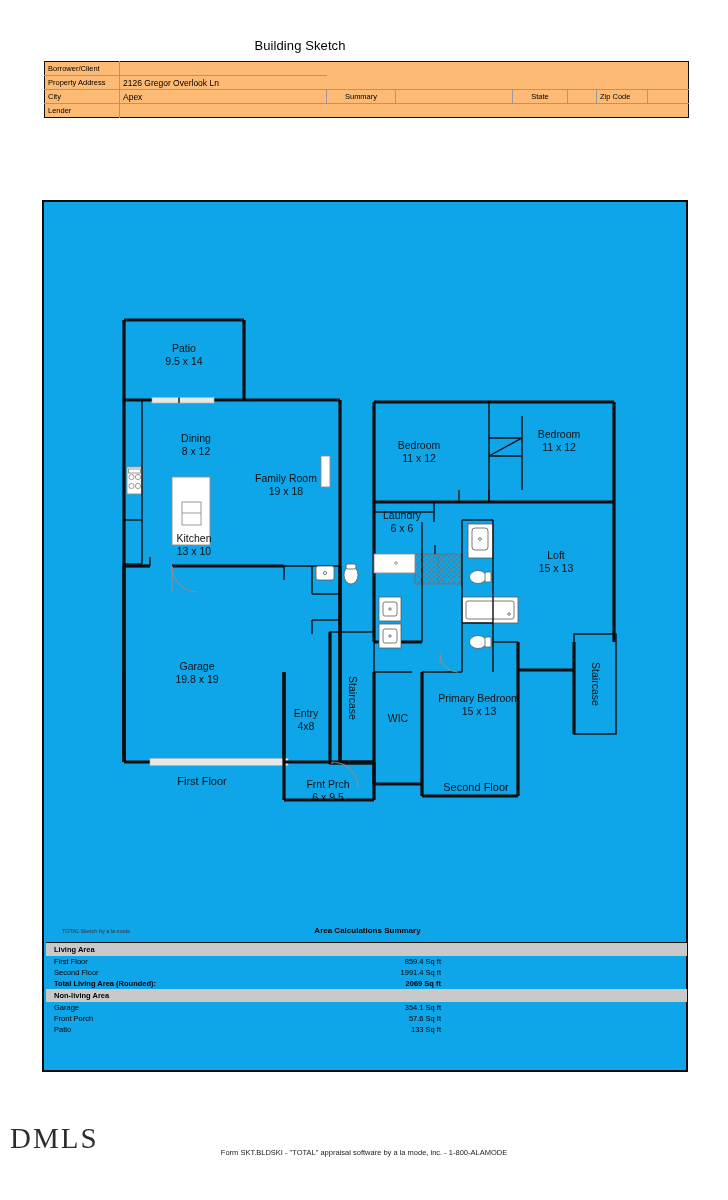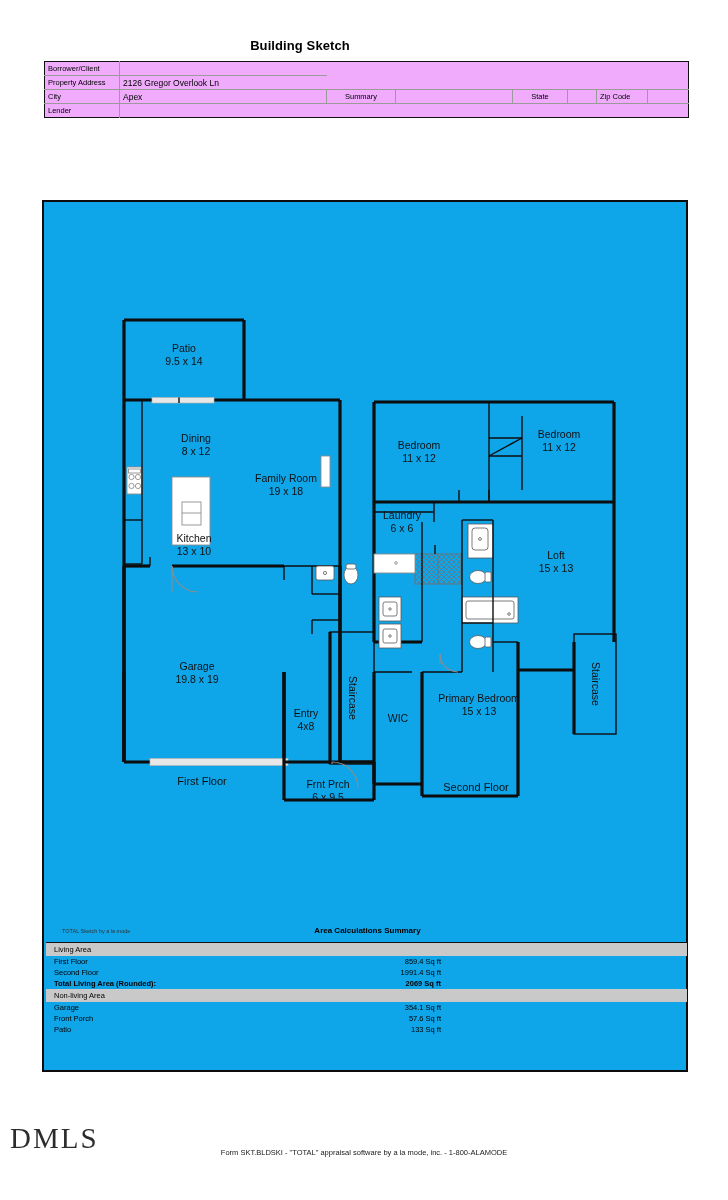--- a/index.html
+++ b/index.html
@@ -16,33 +16,33 @@
     overflow: hidden;
   }
 
   
   #doc-title {
     position: absolute;
     left: 0; top: 38px;
     width: 600px;
     text-align: center;
     font-size: 13px;
-    font-weight: bold;
+    font-weight: normal;
     letter-spacing: .1px;
   }
 
   
   #header-table {
     position: absolute;
     left: 44px; top: 61px;
     width: 645px;
     border-collapse: collapse;
     border: 1.5px solid #111;
     font-size: 7.5px;
-    background: #f0abfc;
+    background: #fdba74;
   }
   #header-table td {
     border: 0.5px solid #9a9a9a;
     padding: 0 3px;
     height: 13px;
     vertical-align: middle;
     white-space: nowrap;
   }
   #header-table tr td:first-child { border-left: none; }
   #header-table tr td:last-child  { border-right: none; }
@@ -117,21 +117,21 @@
     position: absolute;
     left: 0; top: 3px;
     width: 643px;
     text-align: center;
     font-size: 8px;
     font-weight: bold;
   }
   .calc-band {
     background: #c9c9c9;
     font-size: 7.5px;
-    font-weight: normal;
+    font-weight: bold;
     padding: 1.5px 0 1.5px 8px;
     line-height: 10px;
   }
   .calc-row {
     position: relative;
     height: 11px;
     font-size: 7.5px;
     line-height: 11px;
   }
   .calc-row .c-lbl { position: absolute; left: 8px; }

